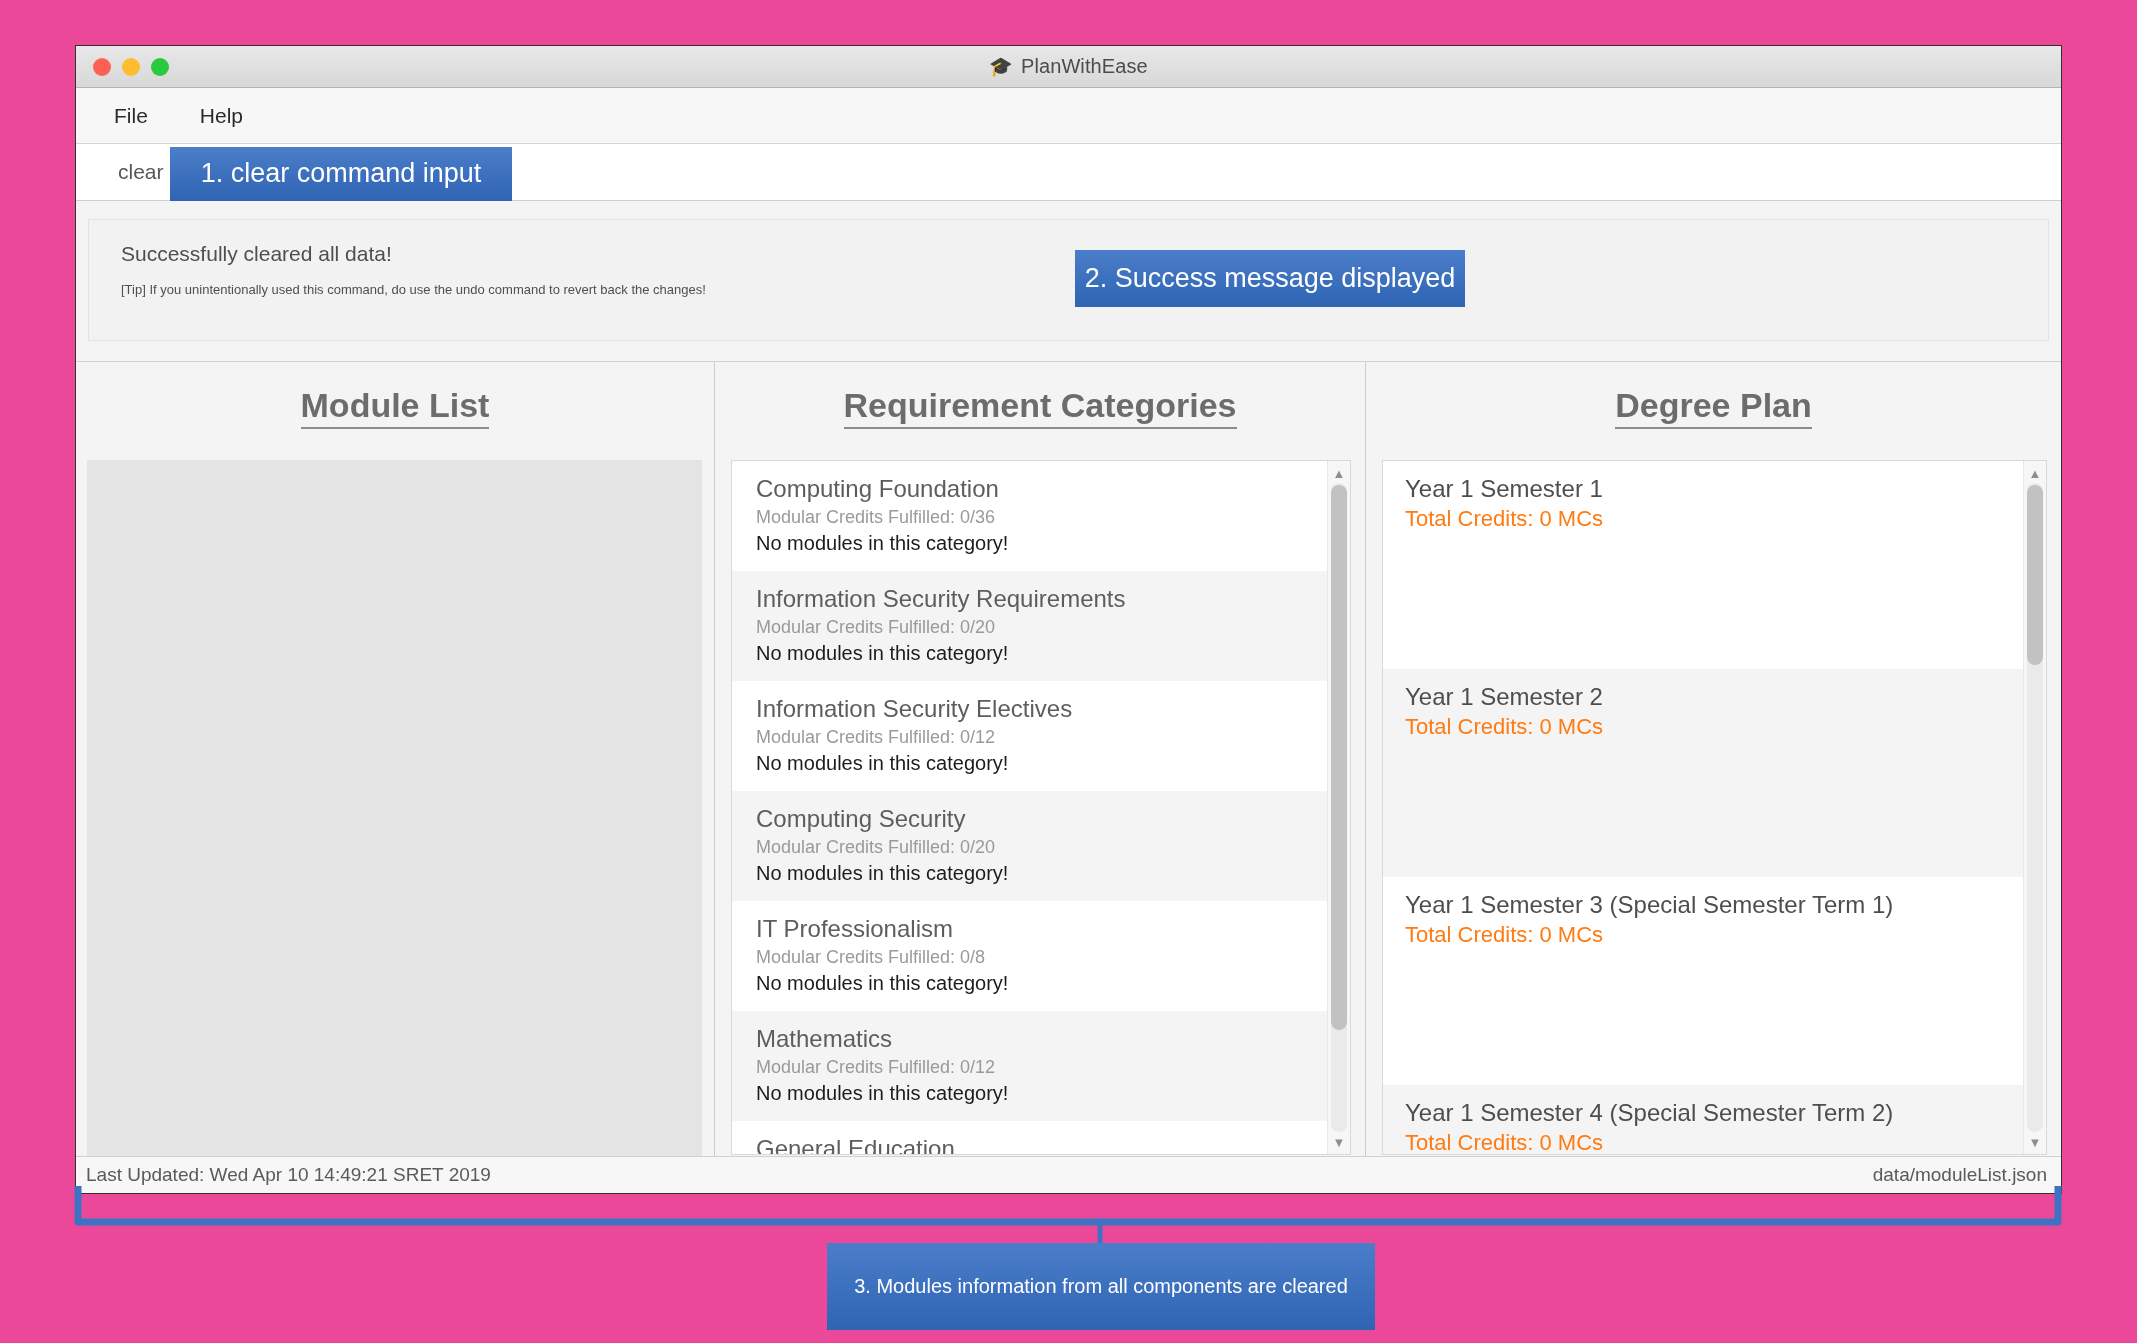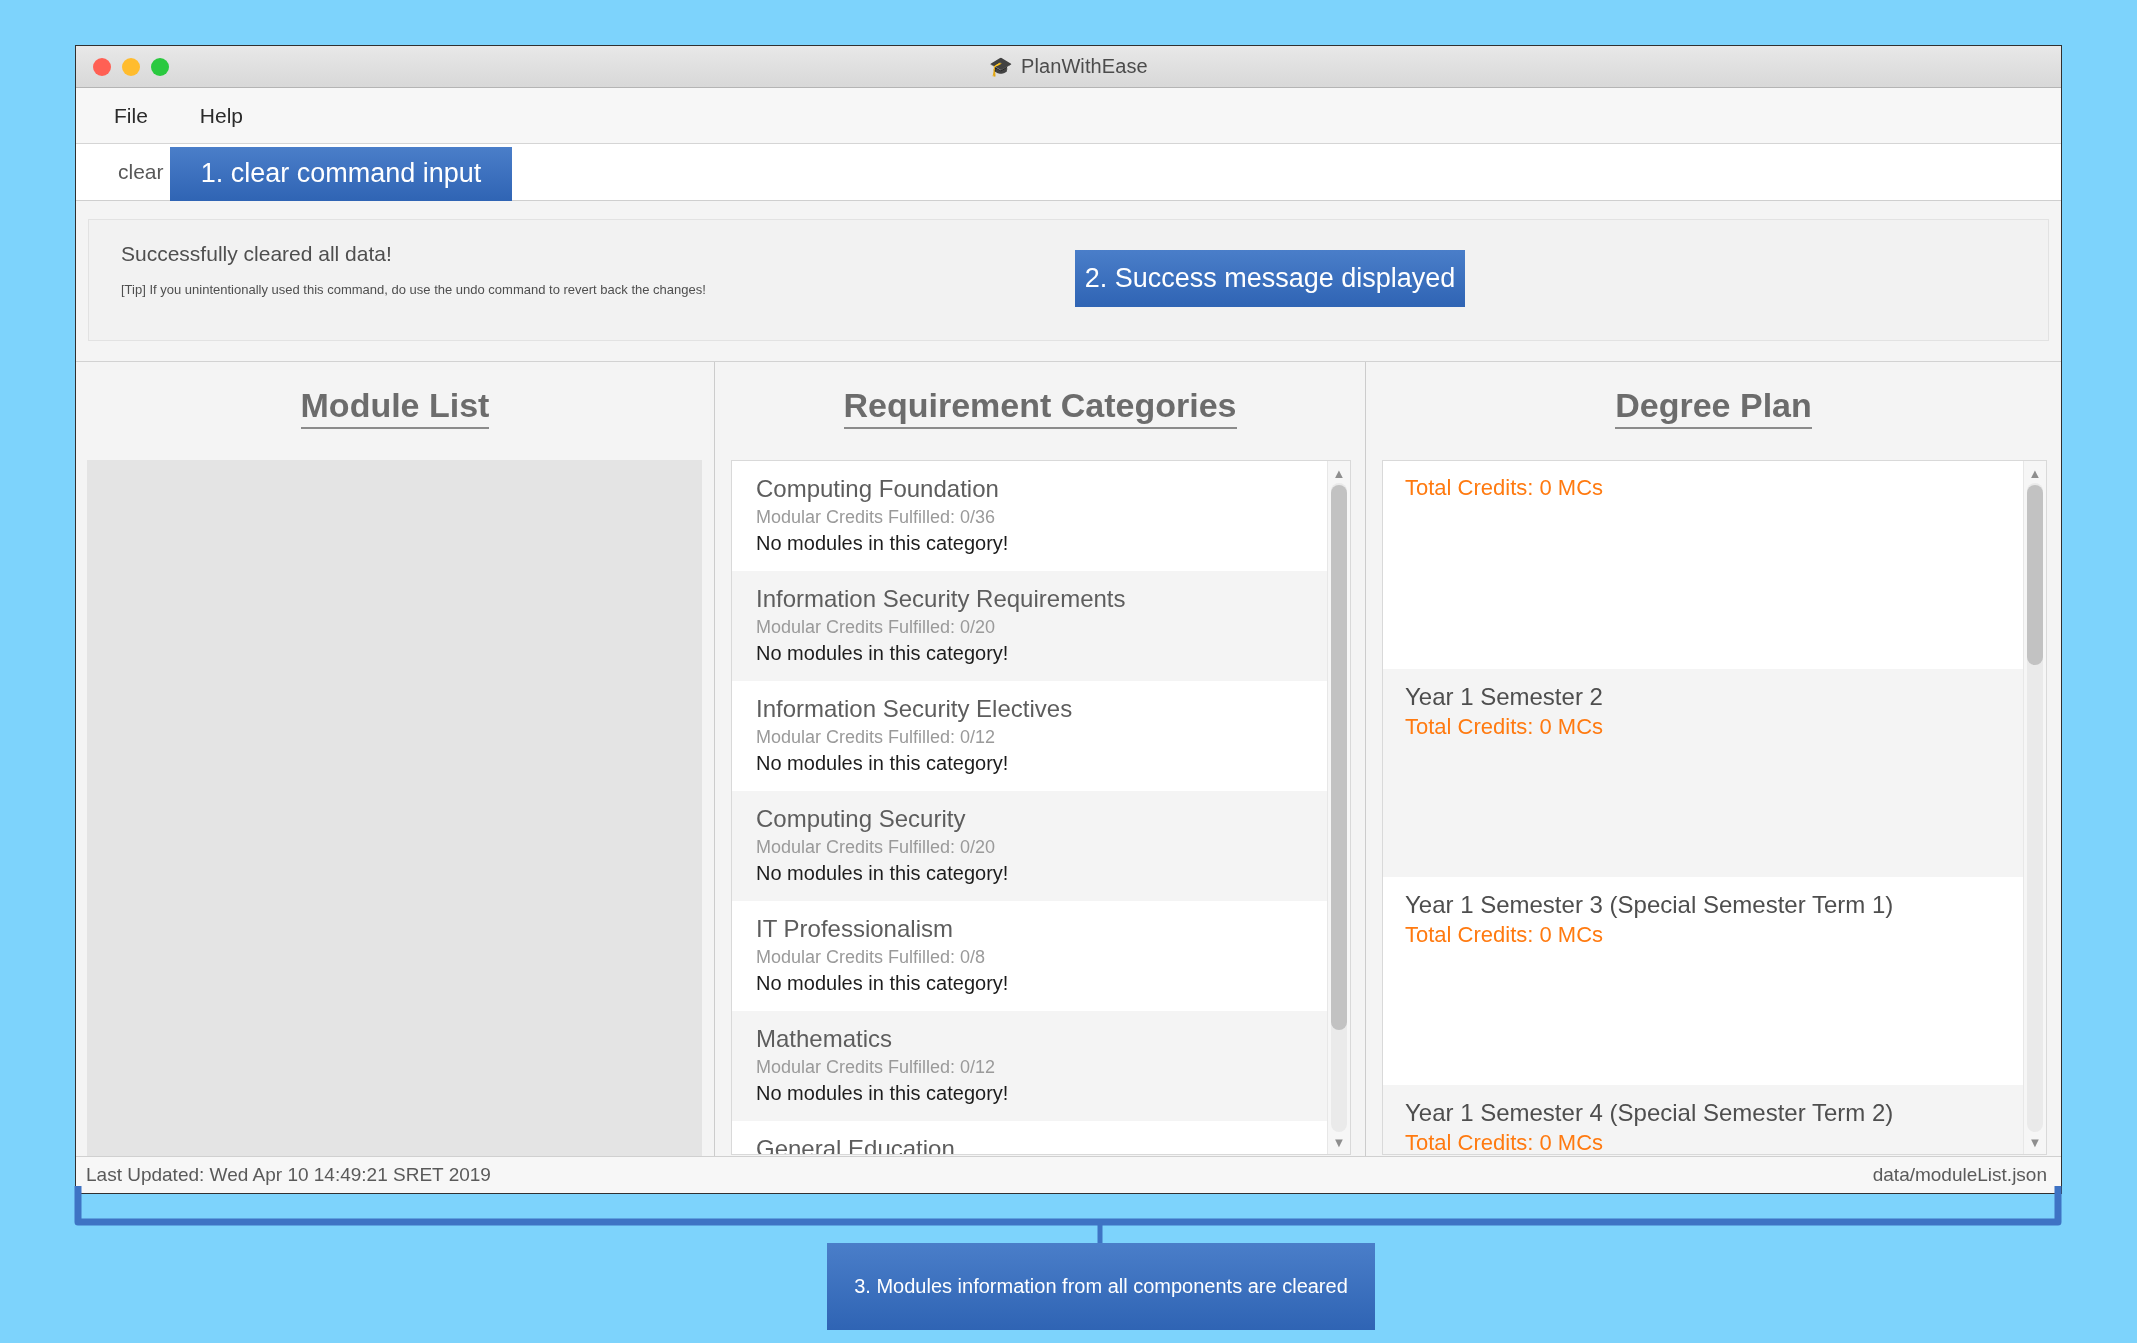--- a/index.html
+++ b/index.html
@@ -9,21 +9,21 @@
     width: 2137px;
     height: 1343px;
     overflow: hidden;
     font-family: "Liberation Sans", sans-serif;
   }
 
   #root {
     position: relative;
     width: 2137px;
     height: 1343px;
-    background: #7dd3fc;
+    background: #ec4899;
   }
 
   
   .window {
     position: absolute;
     left: 76px;
     top: 46px;
     width: 1985px;
     height: 1147px;
     background: #f4f4f4;
@@ -400,20 +400,21 @@
         </div>
       </div>
 
       <div class="pane pane-right">
         <div class="pane-title">
           <span>Degree Plan</span>
         </div>
         <div class="listbox">
           <div class="listbox-inner" id="sem-list">
               <div class="sem-cell odd">
+                <div class="sem-name">Year 1 Semester 1</div>
                 <div class="sem-credits">Total Credits: 0 MCs</div>
               </div>
               <div class="sem-cell even">
                 <div class="sem-name">Year 1 Semester 2</div>
                 <div class="sem-credits">Total Credits: 0 MCs</div>
               </div>
               <div class="sem-cell odd">
                 <div class="sem-name">Year 1 Semester 3 (Special Semester Term 1)</div>
                 <div class="sem-credits">Total Credits: 0 MCs</div>
               </div>

